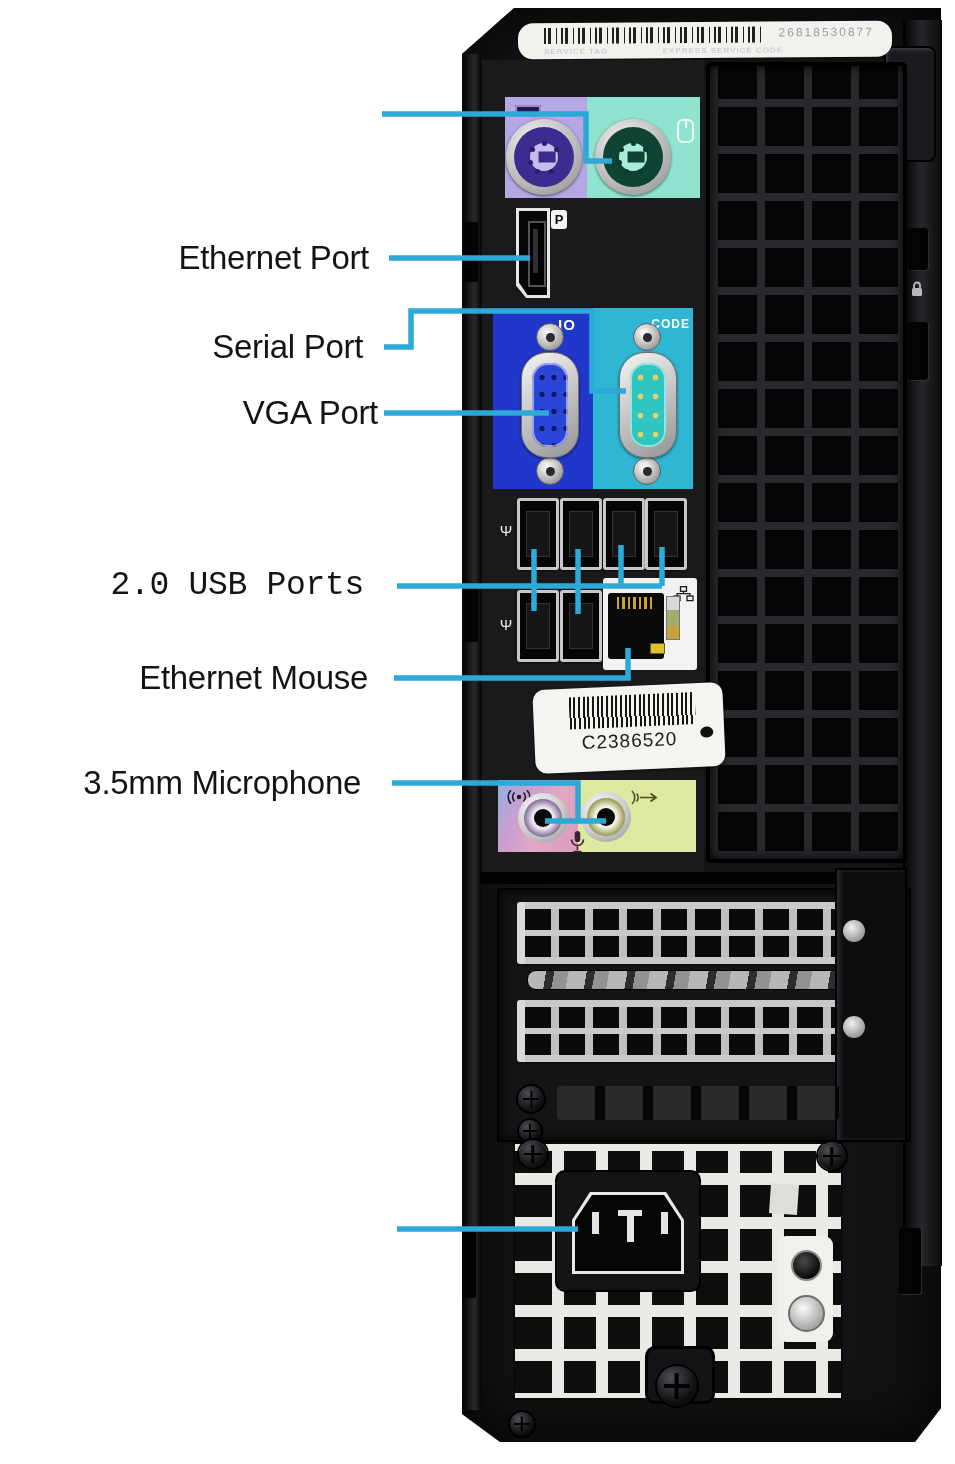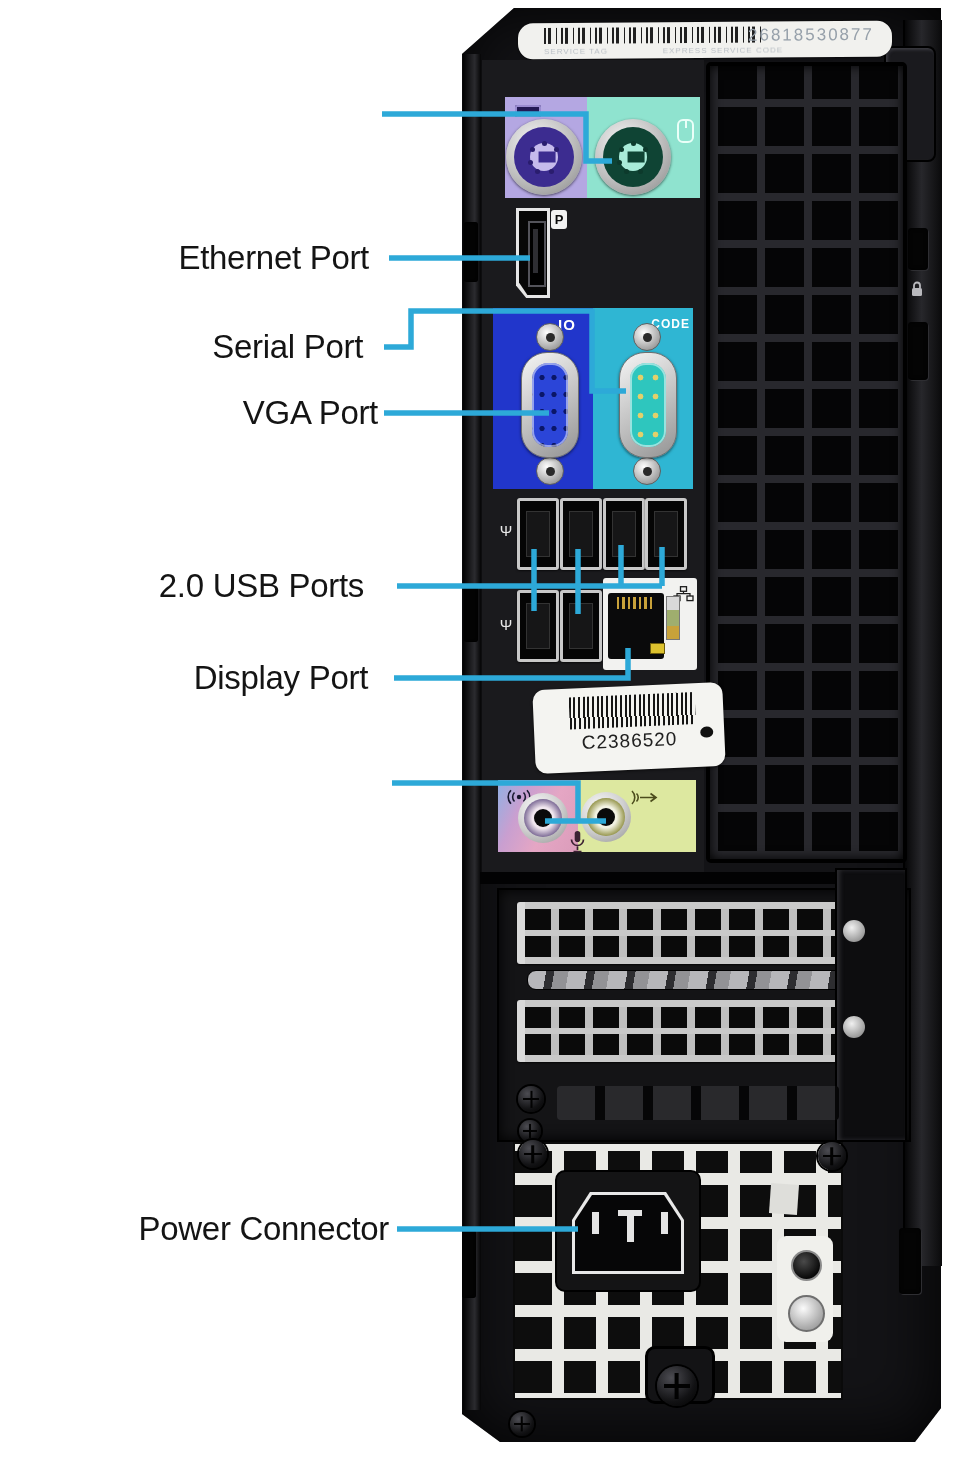--- a/index.html
+++ b/index.html
@@ -28,21 +28,21 @@
   .left-slot{background:#030303;border-radius:3px;box-shadow:inset 0 0 3px #000;}
   .left-slot-a{left:464px;top:222px;width:14px;height:60px;}
   .left-slot-b{left:464px;top:584px;width:14px;height:58px;}
   .left-slot-c{left:462px;top:1230px;width:14px;height:68px;}
 
   
   .service-sticker{left:518px;top:22px;width:374px;height:36px;background:#f1f1ee;border-radius:15px;
     transform:rotate(-0.4deg);box-shadow:0 1px 2px rgba(0,0,0,.5);}
   .svc-barcode{position:absolute;left:26px;top:5px;width:218px;height:16px;
     background:repeating-linear-gradient(90deg,#202020 0 2px,transparent 2px 4px,#202020 4px 7px,transparent 7px 12px,#202020 12px 13px,transparent 13px 17px);}
-  .svc-number{position:absolute;right:18px;top:4px;font-size:17px;color:#96a0aa;letter-spacing:2px;}
+  .svc-number{position:absolute;right:18px;top:4px;font-size:12px;color:#96a0aa;letter-spacing:2px;}
   .svc-caption{position:absolute;left:26px;bottom:3px;font-size:8px;color:#b9bfc5;white-space:pre;
     letter-spacing:1px;filter:blur(.4px);}
 
   .screwhole{border-radius:50%;background:radial-gradient(circle at 38% 34%,#46464c,#050505 72%);
     border:3px solid #151517;box-shadow:0 0 0 2px #000;}
   .hole-1{left:672px;top:68px;width:20px;height:20px;}
   .hole-2{left:856px;top:70px;width:20px;height:20px;}
 
   
   .top-vent{left:706px;top:62px;width:193px;height:793px;background-color:#050506;border:4px solid #000;border-radius:5px;
@@ -390,17 +390,17 @@
       <path d="M397 586 H662 M534 549 V611 M578 549 V614 M621 545 V586 M662 547 V586"></path>
       <path d="M394 678 H628 V648"></path>
       <path d="M392 783 H578 V820 M545 821 H606"></path>
       <path d="M397 1229 H578"></path>
     </g>
   </svg>
 
   <div class="callout-label" style="top:235px;right:586px;">Ethernet Port</div>
   <div class="callout-label" style="top:390px;right:577px;">VGA Port</div>
   <div class="callout-label" style="top:324px;right:592px;">Serial Port</div>
-  <div class="callout-label" style="top:563px;right:591px;">2.0 USB Ports</div>
-  <div class="callout-label" style="top:655px;right:587px;">Display Port</div>
-  <div class="callout-label" style="top:1206px;right:566px;">Power Connector</div>
+  <div class="callout-label" style="top:563px;right:591px;font-family:Liberation Mono, monospace;">2.0 USB Ports</div>
+  <div class="callout-label" style="top:655px;right:587px;">Ethernet Mouse</div>
+  <div class="callout-label" style="top:760px;right:594px;">3.5mm Microphone</div>
 
 </div>
 
 </body></html>

